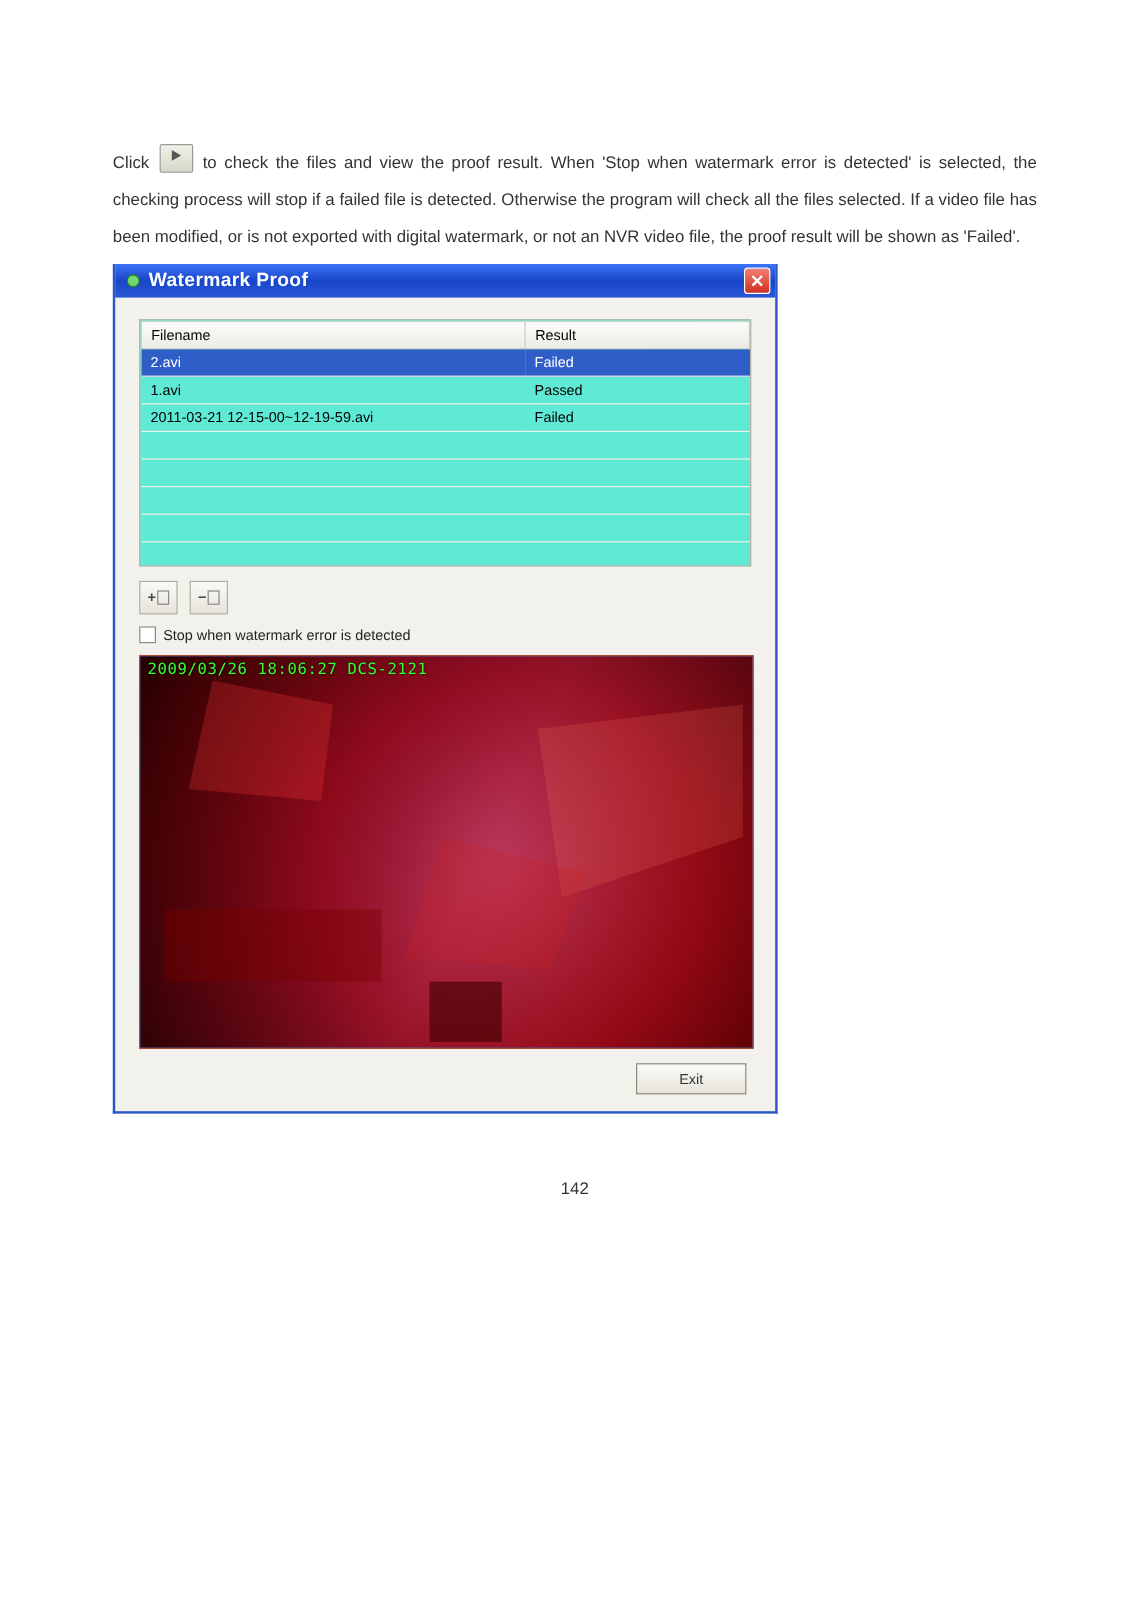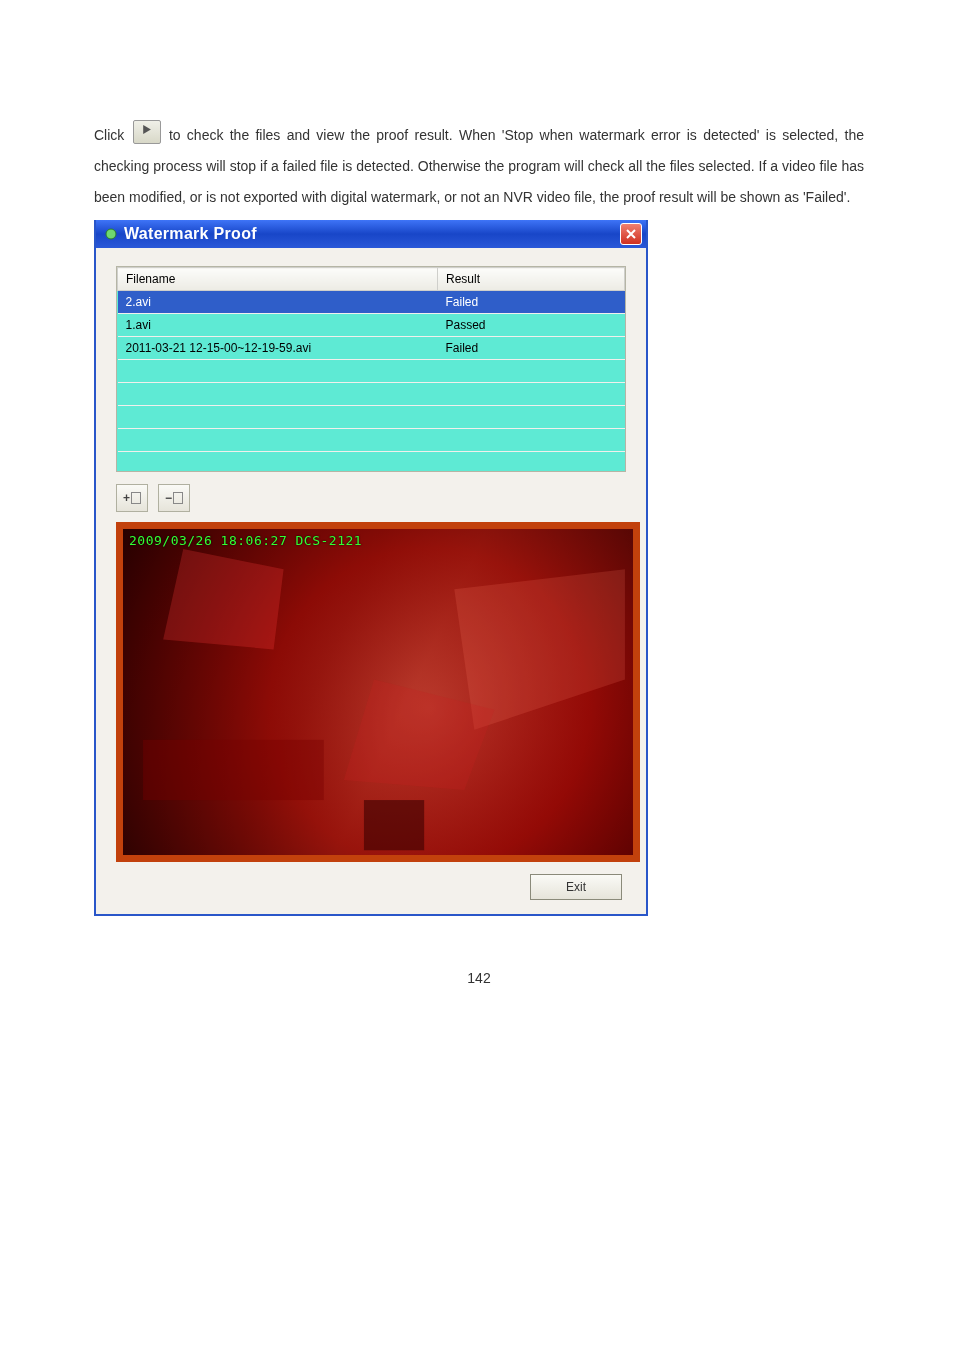--- a/index.html
+++ b/index.html
@@ -139,24 +139,24 @@
   }
   .chk {
     width: 12px; height:12px;
     border: 1px solid #8a8a8a;
     background:#fff;
   }
 
   .preview {
     width: 100%;
     height: 326px;
-    background: #14532d;
+    background: #1d4ed8;
     position: relative;
     overflow:hidden;
-    border: 7px solid #c2410c;
+    border: 1px solid #c2410c;
   }
   .preview .overlay {
     position:absolute; inset:0;
     background:
       radial-gradient(circle at 60% 55%, rgba(255,40,40,0.55), rgba(170,0,0,0.75) 45%, rgba(40,0,0,0.95) 100%),
       linear-gradient(115deg, rgba(0,0,0,0.9) 0%, rgba(120,0,0,0.4) 40%, rgba(255,80,60,0.35) 55%, rgba(80,0,0,0.8) 100%);
   }
   .preview .shapes {
     position:absolute; inset:0;
   }
@@ -265,20 +265,24 @@
         <div class="sq-btn">
           <span class="sign">+</span>
             <span class="box"></span>
         </div>
         <div class="sq-btn">
           <span class="sign">−</span>
             <span class="box"></span>
         </div>
       </div>
 
+      <div class="chk-row">
+        <div class="chk"></div>
+        <span>Stop when watermark error is detected</span>
+      </div>
 
       <div class="preview">
         <div class="overlay"></div>
         <svg class="shapes" viewBox="0 0 508 326" preserveAspectRatio="none">
           <polygon points="60,20 160,40 150,120 40,110" fill="rgba(255,60,60,0.25)"></polygon>
           <polygon points="330,60 500,40 500,150 350,200" fill="rgba(255,120,100,0.18)"></polygon>
           <rect x="20" y="210" width="180" height="60" fill="rgba(120,0,0,0.4)"></rect>
           <polygon points="250,150 370,180 340,260 220,250" fill="rgba(200,30,30,0.25)"></polygon>
           <rect x="240" y="270" width="60" height="50" fill="rgba(60,0,0,0.6)"></rect>
         </svg>

